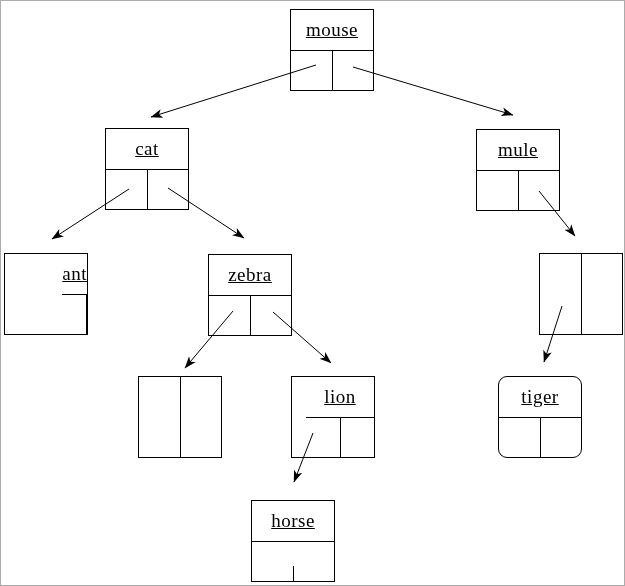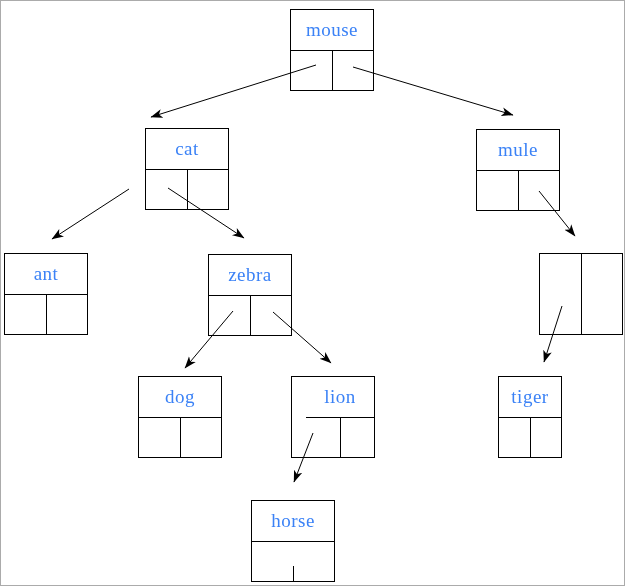--- a/index.html
+++ b/index.html
@@ -36,22 +36,23 @@
     display: flex;
     flex-direction: column;
   }
   .node .label {
     box-sizing: border-box;
     border-bottom: 1px solid #000000;
     display: flex;
     align-items: center;
     justify-content: center;
     font-size: 19px;
-    color: #3b82f6;
+    color: #000000;
     letter-spacing: 0.5px;
+    text-decoration: underline;
   }
   .node .ptrs {
     flex: 1;
     display: flex;
   }
   .node .ptr {
     flex: 1;
   }
   .node .ptr.left {
     border-right: 1px solid #000000;
@@ -62,69 +63,68 @@
 
 <div id="canvas">
   <div id="nodes-layer">
       <div class="node" style="left: 289px; top: 8px; width: 84px; height: 82px;">
         <div class="label" style="height: 41px;">mouse</div>
         <div class="ptrs">
           <div class="ptr left"></div>
           <div class="ptr"></div>
         </div>
       </div>
-      <div class="node" style="left: 104px; top: 127px; width: 84px; height: 82px; margin-left: 40px;">
+      <div class="node" style="left: 104px; top: 127px; width: 84px; height: 82px;">
         <div class="label" style="height: 41px;">cat</div>
         <div class="ptrs">
           <div class="ptr left"></div>
           <div class="ptr"></div>
         </div>
       </div>
       <div class="node" style="left: 475px; top: 128px; width: 84px; height: 82px;">
         <div class="label" style="height: 41px;">mule</div>
         <div class="ptrs">
           <div class="ptr left"></div>
           <div class="ptr"></div>
         </div>
       </div>
-      <div class="node" style="left: 3px; top: 252px; width: 84px; height: 82px;">
+      <div class="node" style="left: 3px; top: 252px; width: 84px; height: 82px; align-items: flex-end;">
         <div class="label" style="height: 41px;">ant</div>
         <div class="ptrs">
           <div class="ptr left"></div>
           <div class="ptr"></div>
         </div>
       </div>
       <div class="node" style="left: 207px; top: 253px; width: 84px; height: 82px;">
         <div class="label" style="height: 41px;">zebra</div>
         <div class="ptrs">
           <div class="ptr left"></div>
           <div class="ptr"></div>
         </div>
       </div>
       <div class="node" style="left: 538px; top: 252px; width: 84px; height: 82px;">
         <div class="ptrs">
           <div class="ptr left"></div>
           <div class="ptr"></div>
         </div>
       </div>
       <div class="node" style="left: 137px; top: 375px; width: 84px; height: 82px;">
-        <div class="label" style="height: 41px;">dog</div>
         <div class="ptrs">
           <div class="ptr left"></div>
           <div class="ptr"></div>
         </div>
       </div>
       <div class="node" style="left: 290px; top: 375px; width: 84px; height: 82px; padding-left: 14px;">
         <div class="label" style="height: 41px;">lion</div>
         <div class="ptrs">
           <div class="ptr left"></div>
           <div class="ptr"></div>
         </div>
       </div>
-      <div class="node" style="left: 497px; top: 375px; width: 64px; height: 82px;">
+      <div class="node" style="left: 497px; top: 375px; width: 84px; height: 82px; border-radius: 9px;">
         <div class="label" style="height: 41px;">tiger</div>
         <div class="ptrs">
           <div class="ptr left"></div>
           <div class="ptr"></div>
         </div>
       </div>
       <div class="node" style="left: 250px; top: 499px; width: 84px; height: 82px; gap: 24px;">
         <div class="label" style="height: 41px;">horse</div>
         <div class="ptrs">
           <div class="ptr left"></div>

